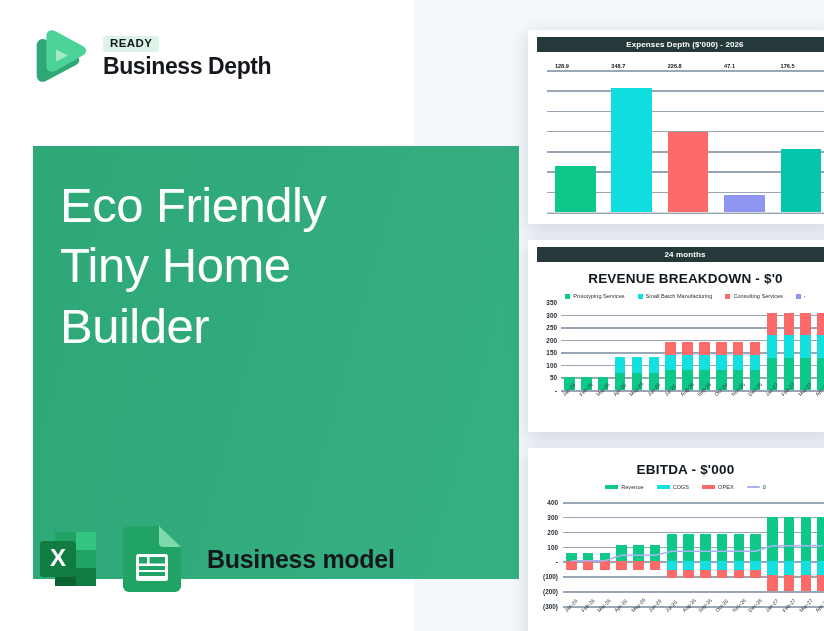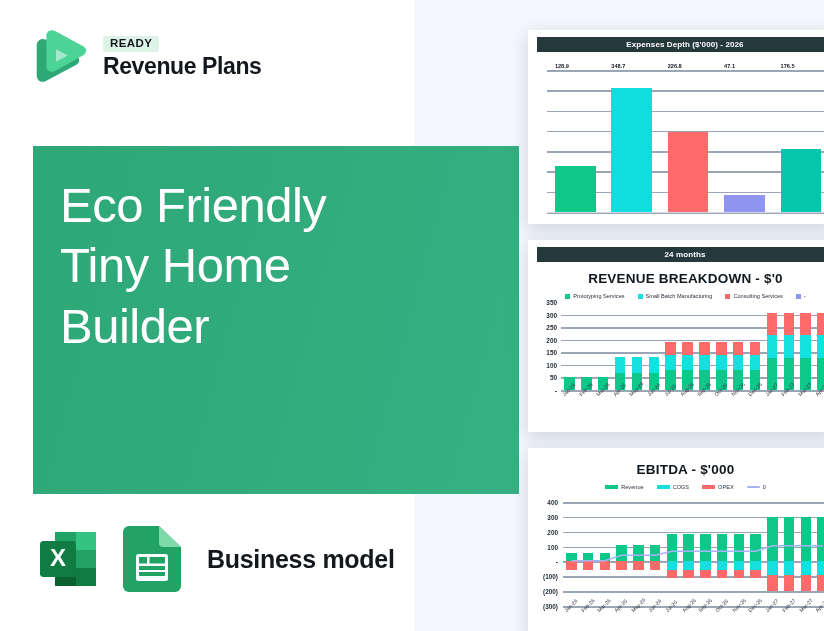--- a/index.html
+++ b/index.html
@@ -18,21 +18,21 @@
   .brand-text{display:flex;flex-direction:column;gap:3px;}
   .ready-badge{
     align-self:flex-start;background:#ddf3e8;color:#14181c;
     font-size:11.5px;font-weight:700;letter-spacing:.4px;
     padding:2px 7px 3px;border-radius:3px;line-height:1;
   }
   .brand-name{font-size:23px;font-weight:700;color:#14181c;letter-spacing:-.4px;line-height:1;}
 
   
   .hero{
-    position:absolute;left:33px;top:146px;width:486px;height:348px;
+    position:absolute;left:33px;top:146px;width:486px;height:433px;
     background:linear-gradient(105deg,#2fa878 0%,#32ab7c 45%,#36b183 100%);
   }
   .hero-title{
     position:absolute;left:27px;top:29px;width:430px;
     color:#ffffff;font-size:49px;line-height:1.23;font-weight:400;letter-spacing:-.5px;
     white-space:pre-line;
   }
 
   
   .footer{position:absolute;left:33px;top:524px;display:flex;align-items:center;gap:18px;}
@@ -103,21 +103,21 @@
   <div class="brand">
     <div class="logo-mark">
       <svg viewBox="0 0 64 64" width="62" height="62" aria-hidden="true">
         <path d="M10 20 C10 15 15 12 19 14 L51 31 C55 33 55 38 51 40 L19 57 C15 59 10 56 10 51 Z" fill="#2ea877"></path>
         <path d="M20 10 C20 5.5 25 3 29 5.2 L58 21 C62 23.2 62 28 58 30.2 L29 46.5 C25 48.7 20 46.2 20 41.7 Z" fill="#4cd398"></path>
         <path d="M30 24 L42 30.5 L30 37 Z" fill="#a7e7cd"></path>
       </svg>
     </div>
     <div class="brand-text">
       <span class="ready-badge">READY</span>
-      <span class="brand-name">Revenue Plans</span>
+      <span class="brand-name">Business Depth</span>
     </div>
   </div>
 
   <div class="hero">
     <div class="hero-title">Eco Friendly
 Tiny Home
 Builder</div>
   </div>
 
   <div class="footer">

